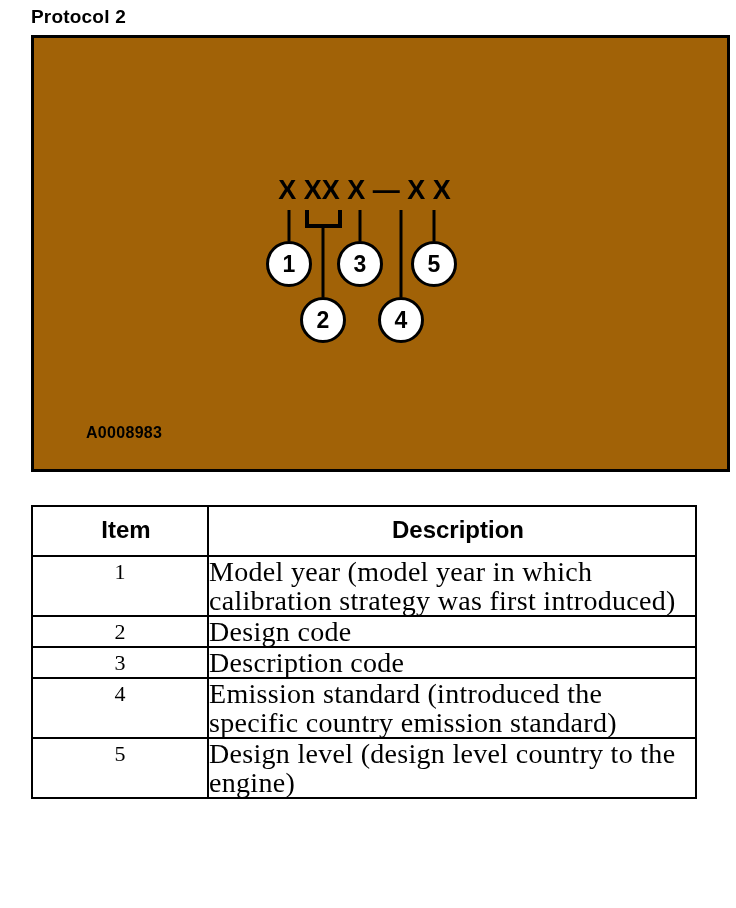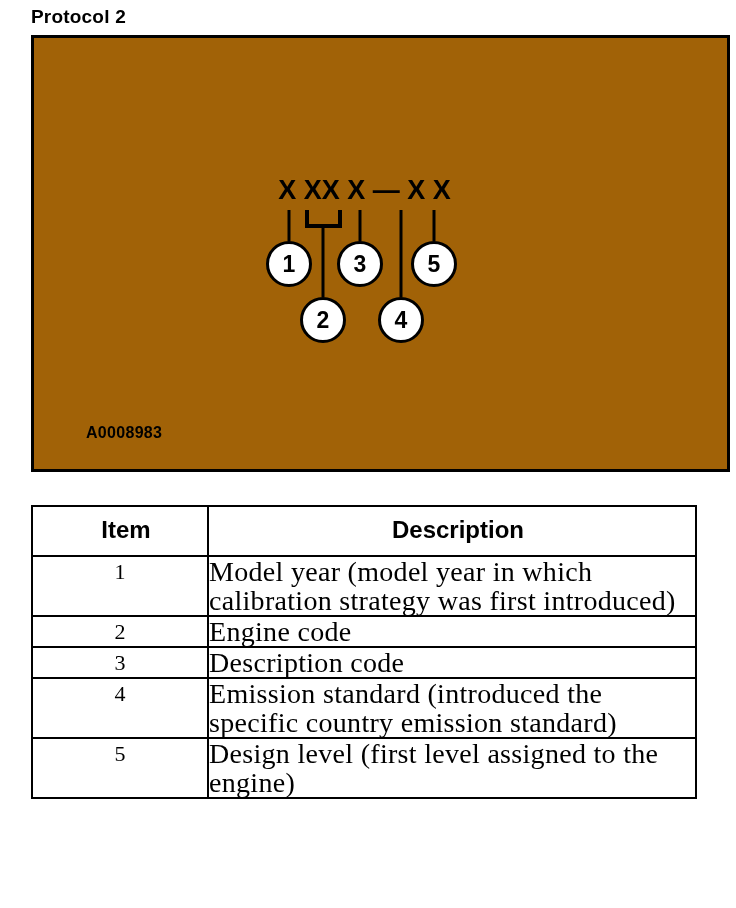--- a/index.html
+++ b/index.html
@@ -190,28 +190,28 @@
       <th>Description</th>
     </tr>
   </thead>
   <tbody>
     <tr>
       <td class="cell-item">1</td>
       <td class="cell-desc">Model year (model year in which calibration strategy was first introduced)</td>
     </tr>
     <tr>
       <td class="cell-item">2</td>
-      <td class="cell-desc">Engine code</td>
+      <td class="cell-desc">Design code</td>
     </tr>
     <tr>
       <td class="cell-item">3</td>
       <td class="cell-desc">Description code</td>
     </tr>
     <tr>
       <td class="cell-item">4</td>
       <td class="cell-desc">Emission standard (introduced the specific country emission standard)</td>
     </tr>
     <tr>
       <td class="cell-item">5</td>
-      <td class="cell-desc">Design level (first level assigned to the engine)</td>
+      <td class="cell-desc">Design level (design level country to the engine)</td>
     </tr>
   </tbody>
 </table>
 
 </body></html>

